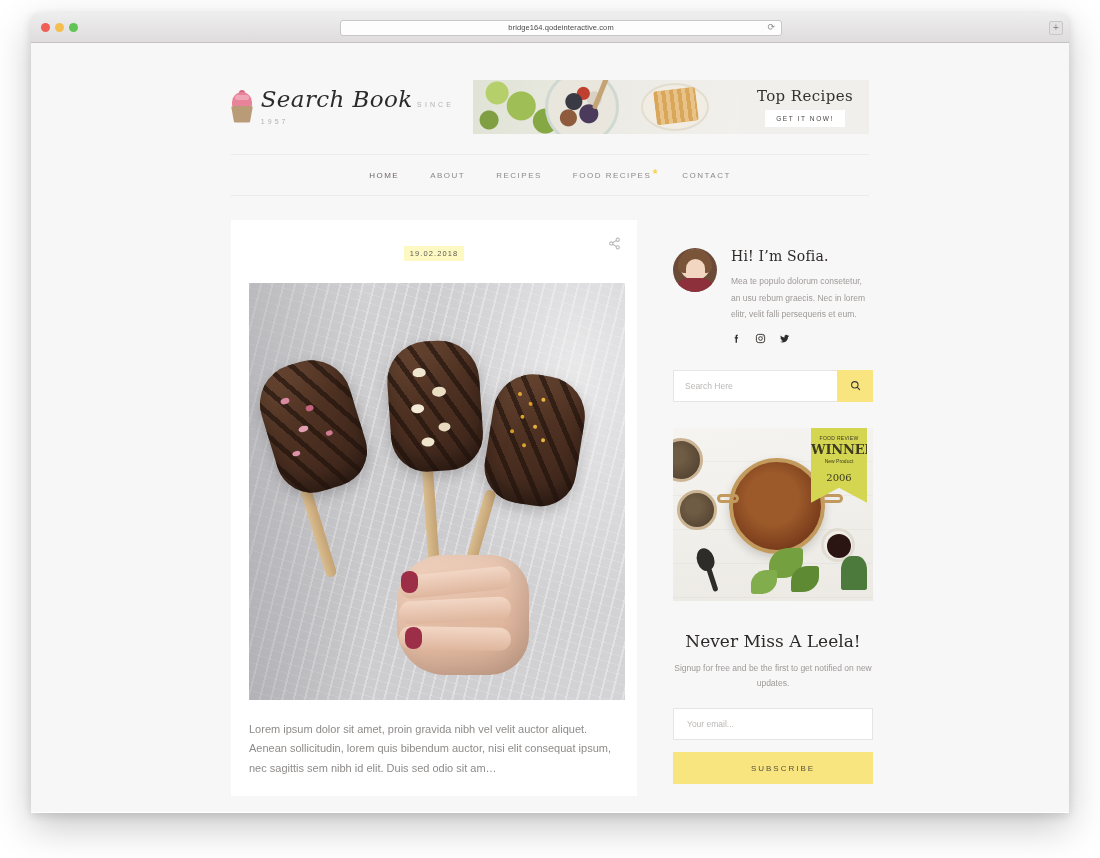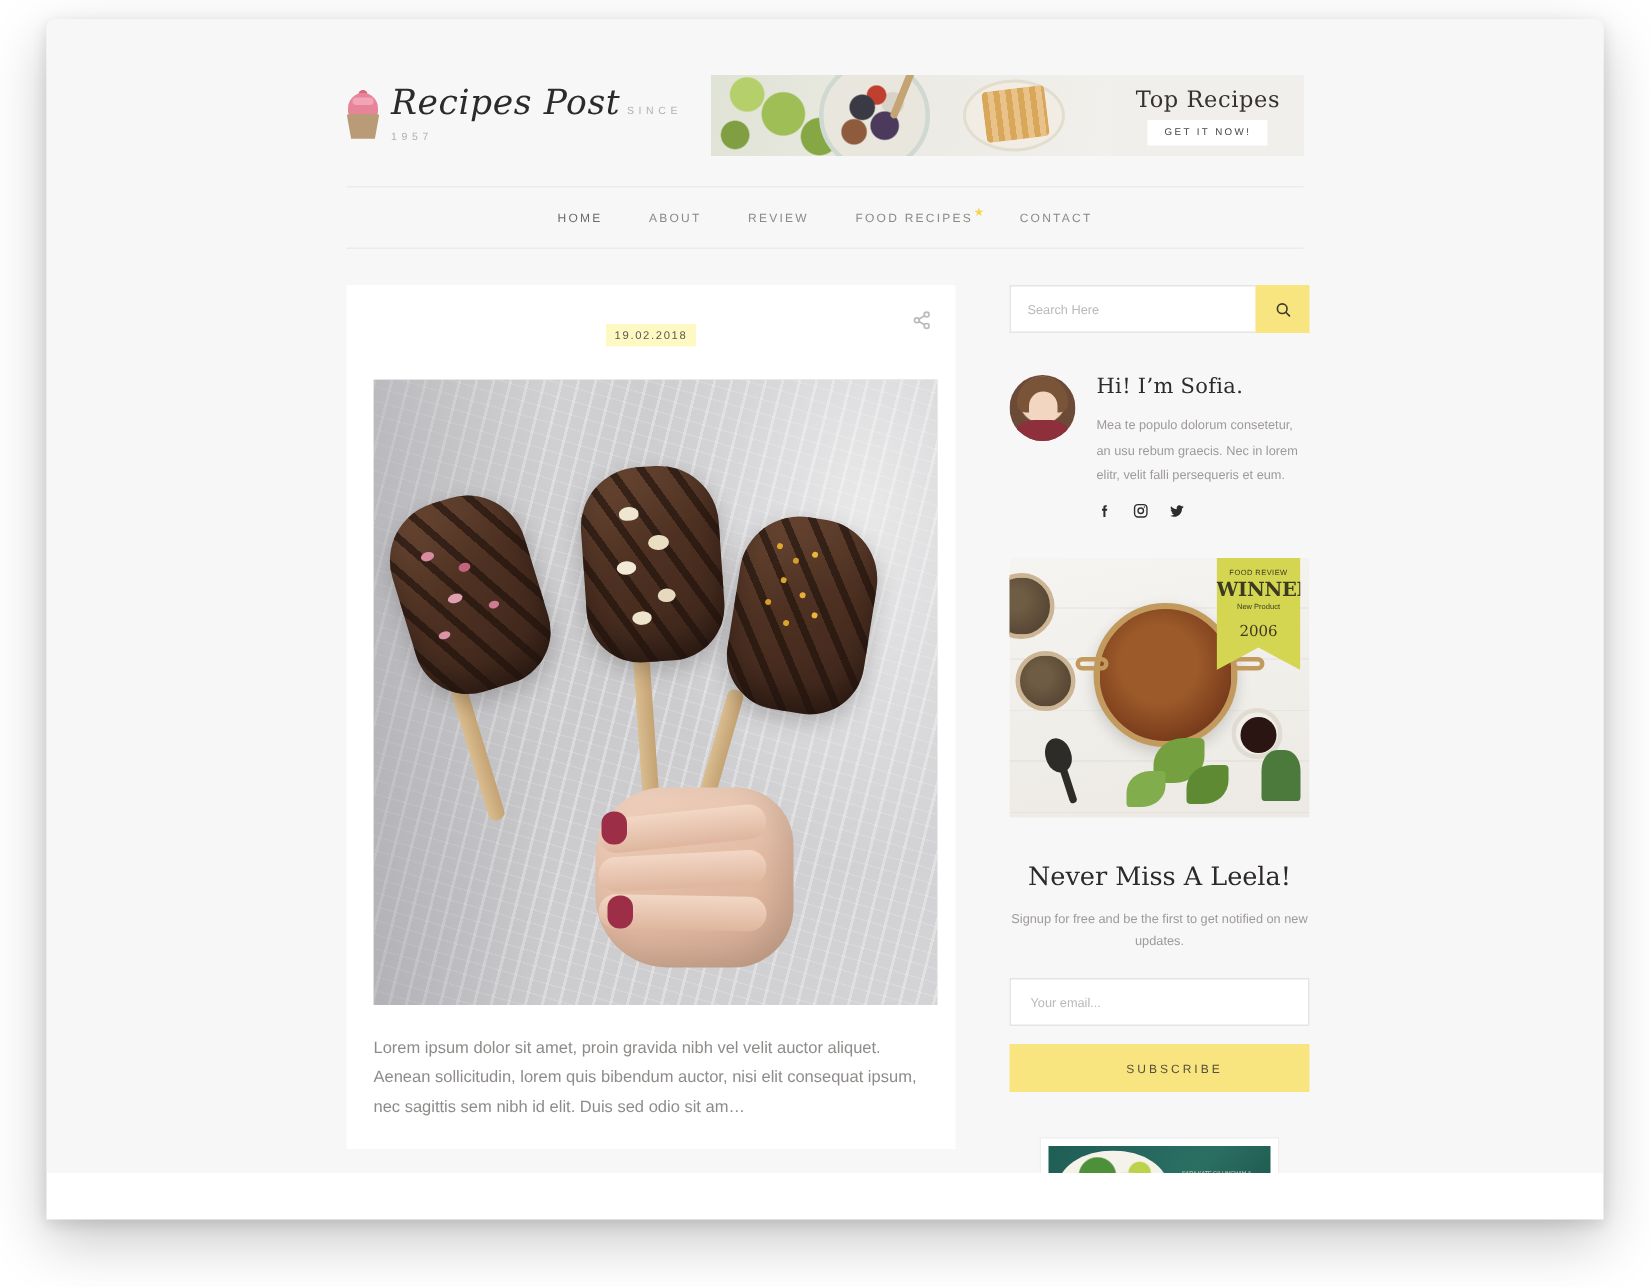--- a/index.html
+++ b/index.html
@@ -635,35 +635,49 @@
     font-size: 3.6px;
     line-height: 1.6;
     text-align: left;
   }
 </style>
 </head>
 <body>
 
 <div id="browser-window">
 
+  <div id="browser-toolbar">
+    <div class="traffic-lights">
+      <span class="traffic-light tl-red"></span>
+      <span class="traffic-light tl-yellow"></span>
+      <span class="traffic-light tl-green"></span>
+    </div>
+
+    <div id="url-bar">
+      <span id="url-text">bridge164.qodeinteractive.com</span>
+      <span id="reload-icon">⟳</span>
+    </div>
+
+    <div id="new-tab-button">+</div>
+  </div>
 
   <div id="page-viewport">
     <div id="site-inner">
 
       <header id="site-header">
 
         <a id="logo-block">
           <span class="cupcake">
             <span class="cupcake-cherry"></span>
             <span class="cupcake-top"></span>
             <span class="cupcake-swirl"></span>
             <span class="cupcake-base"></span>
           </span>
           <span id="logo-text-block">
-            <span id="logo-title">Recipes Post</span>
+            <span id="logo-title">Search Book</span>
             <span id="logo-tagline">SINCE 1957</span>
           </span>
         </a>
 
         <div id="top-banner">
           <div class="banner-photo">
             <span class="bowl"></span>
             <span class="bowl-spoon"></span>
             <span class="waffle"></span>
             <span class="waffle-inner"></span>
@@ -672,21 +686,21 @@
             <span id="banner-title">Top Recipes</span>
             <span id="banner-cta">GET IT NOW!</span>
           </div>
         </div>
       </header>
 
       <div id="nav-wrap">
         <nav id="main-nav">
           <a class="nav-item is-active">HOME</a>
           <a class="nav-item">ABOUT</a>
-          <a class="nav-item">REVIEW</a>
+          <a class="nav-item">RECIPES</a>
           <a class="nav-item">
             <span>FOOD RECIPES</span>
             <span class="nav-star">★</span>
           </a>
           <a class="nav-item">CONTACT</a>
         </nav>
       </div>
 
       <div id="content-row">
 
@@ -745,30 +759,20 @@
               <span class="sprinkle" style="left:20px; top:58px; width:4px; height:4px; background:#d99c25;"></span>
               <span class="sprinkle" style="left:52px; top:62px; width:4px; height:4px; background:#e8b63f;"></span>
               <span class="sprinkle" style="left:34px; top:70px; width:4px; height:4px; background:#dba42b;"></span>
             </span>
           </div>
 
           <p id="post-excerpt">Lorem ipsum dolor sit amet, proin gravida nibh vel velit auctor aliquet. Aenean sollicitudin, lorem quis bibendum auctor, nisi elit consequat ipsum, nec sagittis sem nibh id elit. Duis sed odio sit am…</p>
         </article>
 
         <aside id="sidebar">
-
-          <div id="search-widget" class="widget">
-            <input id="search-input" type="text" placeholder="Search Here" style="">
-            <button id="search-submit">
-              <svg width="11" height="11" viewBox="0 0 24 24" fill="none" stroke="#3d3a2e" stroke-width="2.4" stroke-linecap="round">
-                <circle cx="10.5" cy="10.5" r="7"></circle>
-                  <line x1="16" y1="16" x2="21" y2="21"></line>
-              </svg>
-            </button>
-          </div>
 
           <div id="author-widget" class="widget">
             <div id="author-avatar">
               <span class="avatar-hair"></span>
               <span class="avatar-face"></span>
               <span class="avatar-body"></span>
             </div>
             <div id="author-text">
               <h3 id="author-name">Hi! I’m Sofia.</h3>
               <p id="author-bio">Mea te populo dolorum consetetur, an usu rebum graecis. Nec in lorem elitr, velit falli persequeris et eum.</p>
@@ -787,20 +791,30 @@
                 </a>
                 <a>
                   <svg class="social-icon" viewBox="0 0 24 24" fill="#2f2d2b">
                     <path d="M22 5.9c-.7.3-1.5.5-2.3.6.8-.5 1.4-1.3 1.7-2.2-.8.5-1.6.8-2.5 1A4 4 0 0 0 12 8.9c0 .3 0 .6.1.9-3.3-.2-6.3-1.8-8.3-4.3-.4.6-.6 1.3-.6 2 0 1.4.7 2.6 1.8 3.3-.6 0-1.2-.2-1.8-.5 0 2 1.4 3.6 3.2 4-.3.1-.7.1-1 .1h-.8c.6 1.6 2 2.8 3.8 2.8A8 8 0 0 1 2 19a11.3 11.3 0 0 0 6.2 1.8c7.4 0 11.4-6.1 11.4-11.4v-.5c.8-.6 1.5-1.3 2-2z"></path>
                   </svg>
                 </a>
               </div>
             </div>
           </div>
 
+          <div id="search-widget" class="widget">
+            <input id="search-input" type="text" placeholder="Search Here" style="">
+            <button id="search-submit">
+              <svg width="11" height="11" viewBox="0 0 24 24" fill="none" stroke="#3d3a2e" stroke-width="2.4" stroke-linecap="round">
+                <circle cx="10.5" cy="10.5" r="7"></circle>
+                  <line x1="16" y1="16" x2="21" y2="21"></line>
+              </svg>
+            </button>
+          </div>
+
           <div id="award-widget" class="widget">
             <span class="plank"></span>
             <span class="bowl-sm" style="left:-14px; top:10px; width:44px; height:44px;"></span>
             <span class="bowl-sm" style="left:4px; top:62px; width:40px; height:40px;"></span>
             <span class="pan"></span>
             <span class="pan-handle" style="left:44px; top:66px;"></span>
             <span class="pan-handle" style="left:148px; top:66px;"></span>
             <span class="spoon-dark"></span>
             <span class="spoon-handle"></span>
             <span class="cup-dark"></span>

